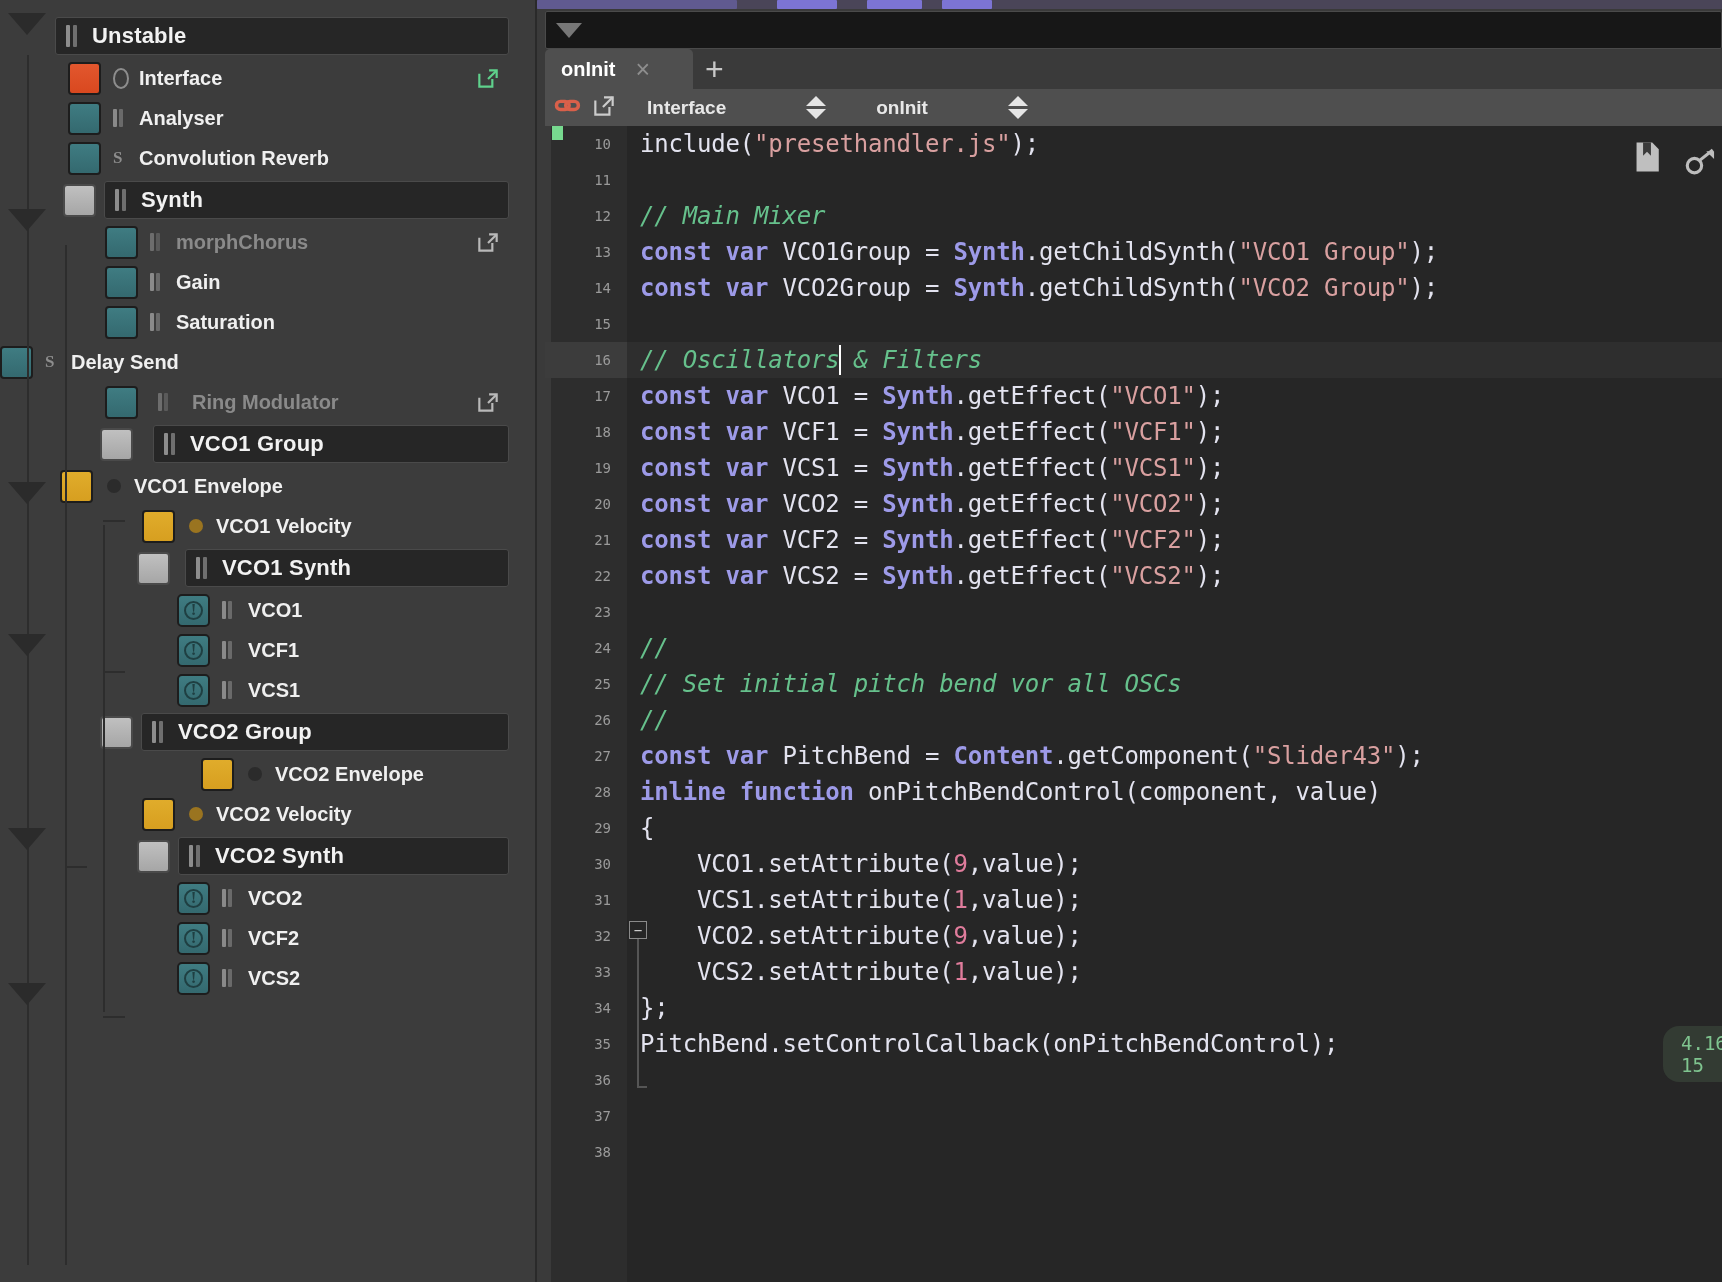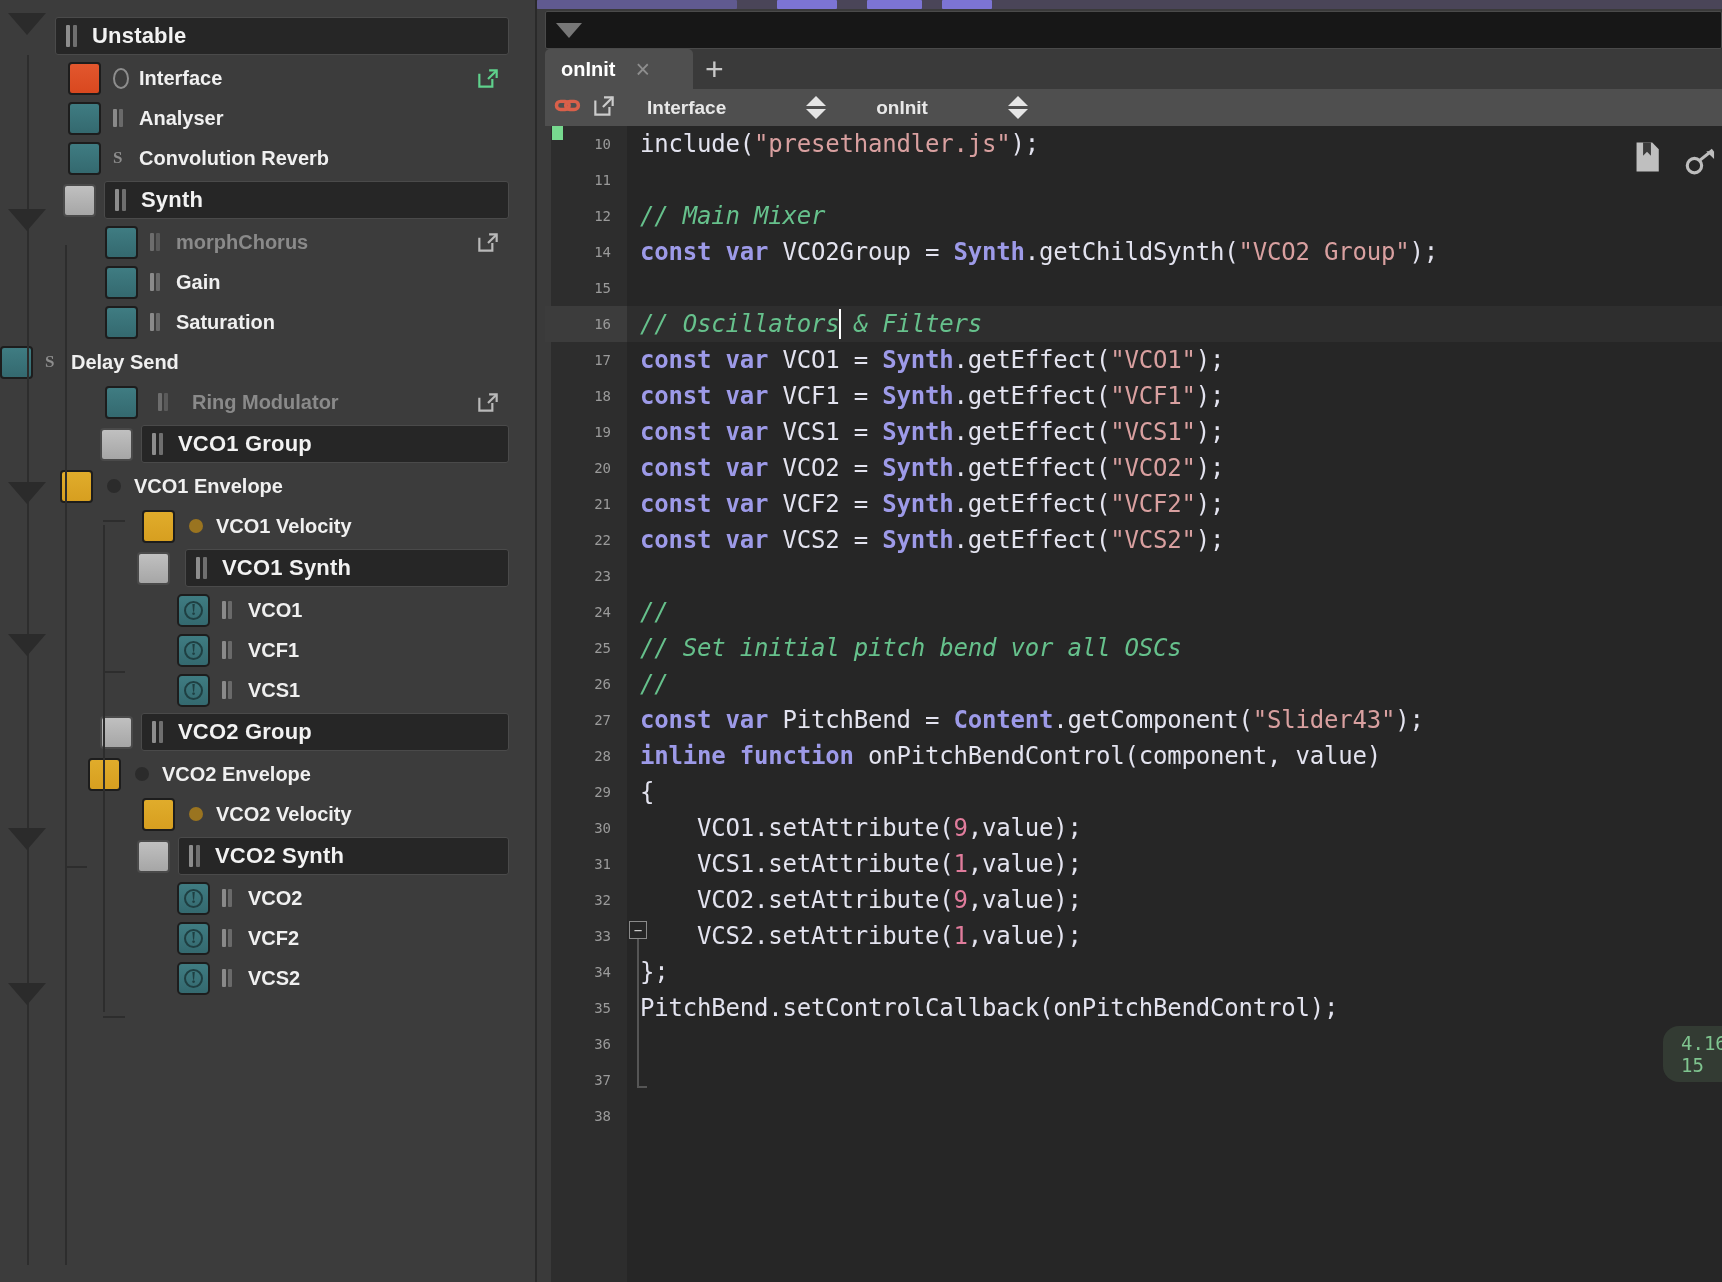--- a/index.html
+++ b/index.html
@@ -315,21 +315,21 @@
           <span class="ext-icon">
             <svg viewBox="0 0 24 24">
               <path d="M4 8v12h12v-7" fill="none" stroke="#b9b9b9" stroke-width="2"></path>
               <path d="M13 5h7v7" fill="none" stroke="#b9b9b9" stroke-width="2"></path>
               <path d="M20 5l-8 8" fill="none" stroke="#b9b9b9" stroke-width="2"></path>
             </svg>
           </span>
         </div>
         <div class="row" style="height:44px;padding-left:100px;">
           <span class="chip grey"></span>
-          <div class="pill" style="margin-left:8px;">
+          <div class="pill" style="margin-left:20px;">
             <span class="handle">
               <i></i>
               <i></i>
             </span>
             <span class="pill-title">VCO1 Group</span>
           </div>
         </div>
         <div class="row" style="height:40px;padding-left:60px;">
           <span class="chip gold"></span>
           <span class="dot"></span>
@@ -377,21 +377,21 @@
         <div class="row" style="height:44px;padding-left:100px;">
           <span class="chip grey"></span>
           <div class="pill" style="margin-left:8px;">
             <span class="handle">
               <i></i>
               <i></i>
             </span>
             <span class="pill-title">VCO2 Group</span>
           </div>
         </div>
-        <div class="row" style="height:40px;padding-left:88px;">
+        <div class="row" style="height:40px;padding-left:88px;justify-content:center;">
           <span class="chip gold"></span>
           <span class="dot"></span>
           <span class="leaf-label">VCO2 Envelope</span>
         </div>
         <div class="row" style="height:40px;padding-left:142px;">
           <span class="chip gold"></span>
           <span class="dot gold"></span>
           <span class="leaf-label">VCO2 Velocity</span>
         </div>
         <div class="row" style="height:44px;padding-left:137px;">
@@ -509,20 +509,24 @@
           </div>
           <div class="line">
             <span class="ln">11</span>
             <span class="code"></span>
           </div>
           <div class="line">
             <span class="ln">12</span>
             <span class="code"><span class="cmt">// Main Mixer</span></span>
           </div>
           <div class="line">
+            <span class="ln">13</span>
+            <span class="code"><span class="kw">const var </span><span class="pln">VCO1Group = </span><span class="cls">Synth</span><span class="pln">.getChildSynth(</span><span class="str">"VCO1 Group"</span><span class="pln">);</span></span>
+          </div>
+          <div class="line">
             <span class="ln">14</span>
             <span class="code"><span class="kw">const var </span><span class="pln">VCO2Group = </span><span class="cls">Synth</span><span class="pln">.getChildSynth(</span><span class="str">"VCO2 Group"</span><span class="pln">);</span></span>
           </div>
           <div class="line">
             <span class="ln">15</span>
             <span class="code"></span>
           </div>
           <div class="line hl">
             <span class="ln-bg"></span>
             <span class="code-bg"></span>

